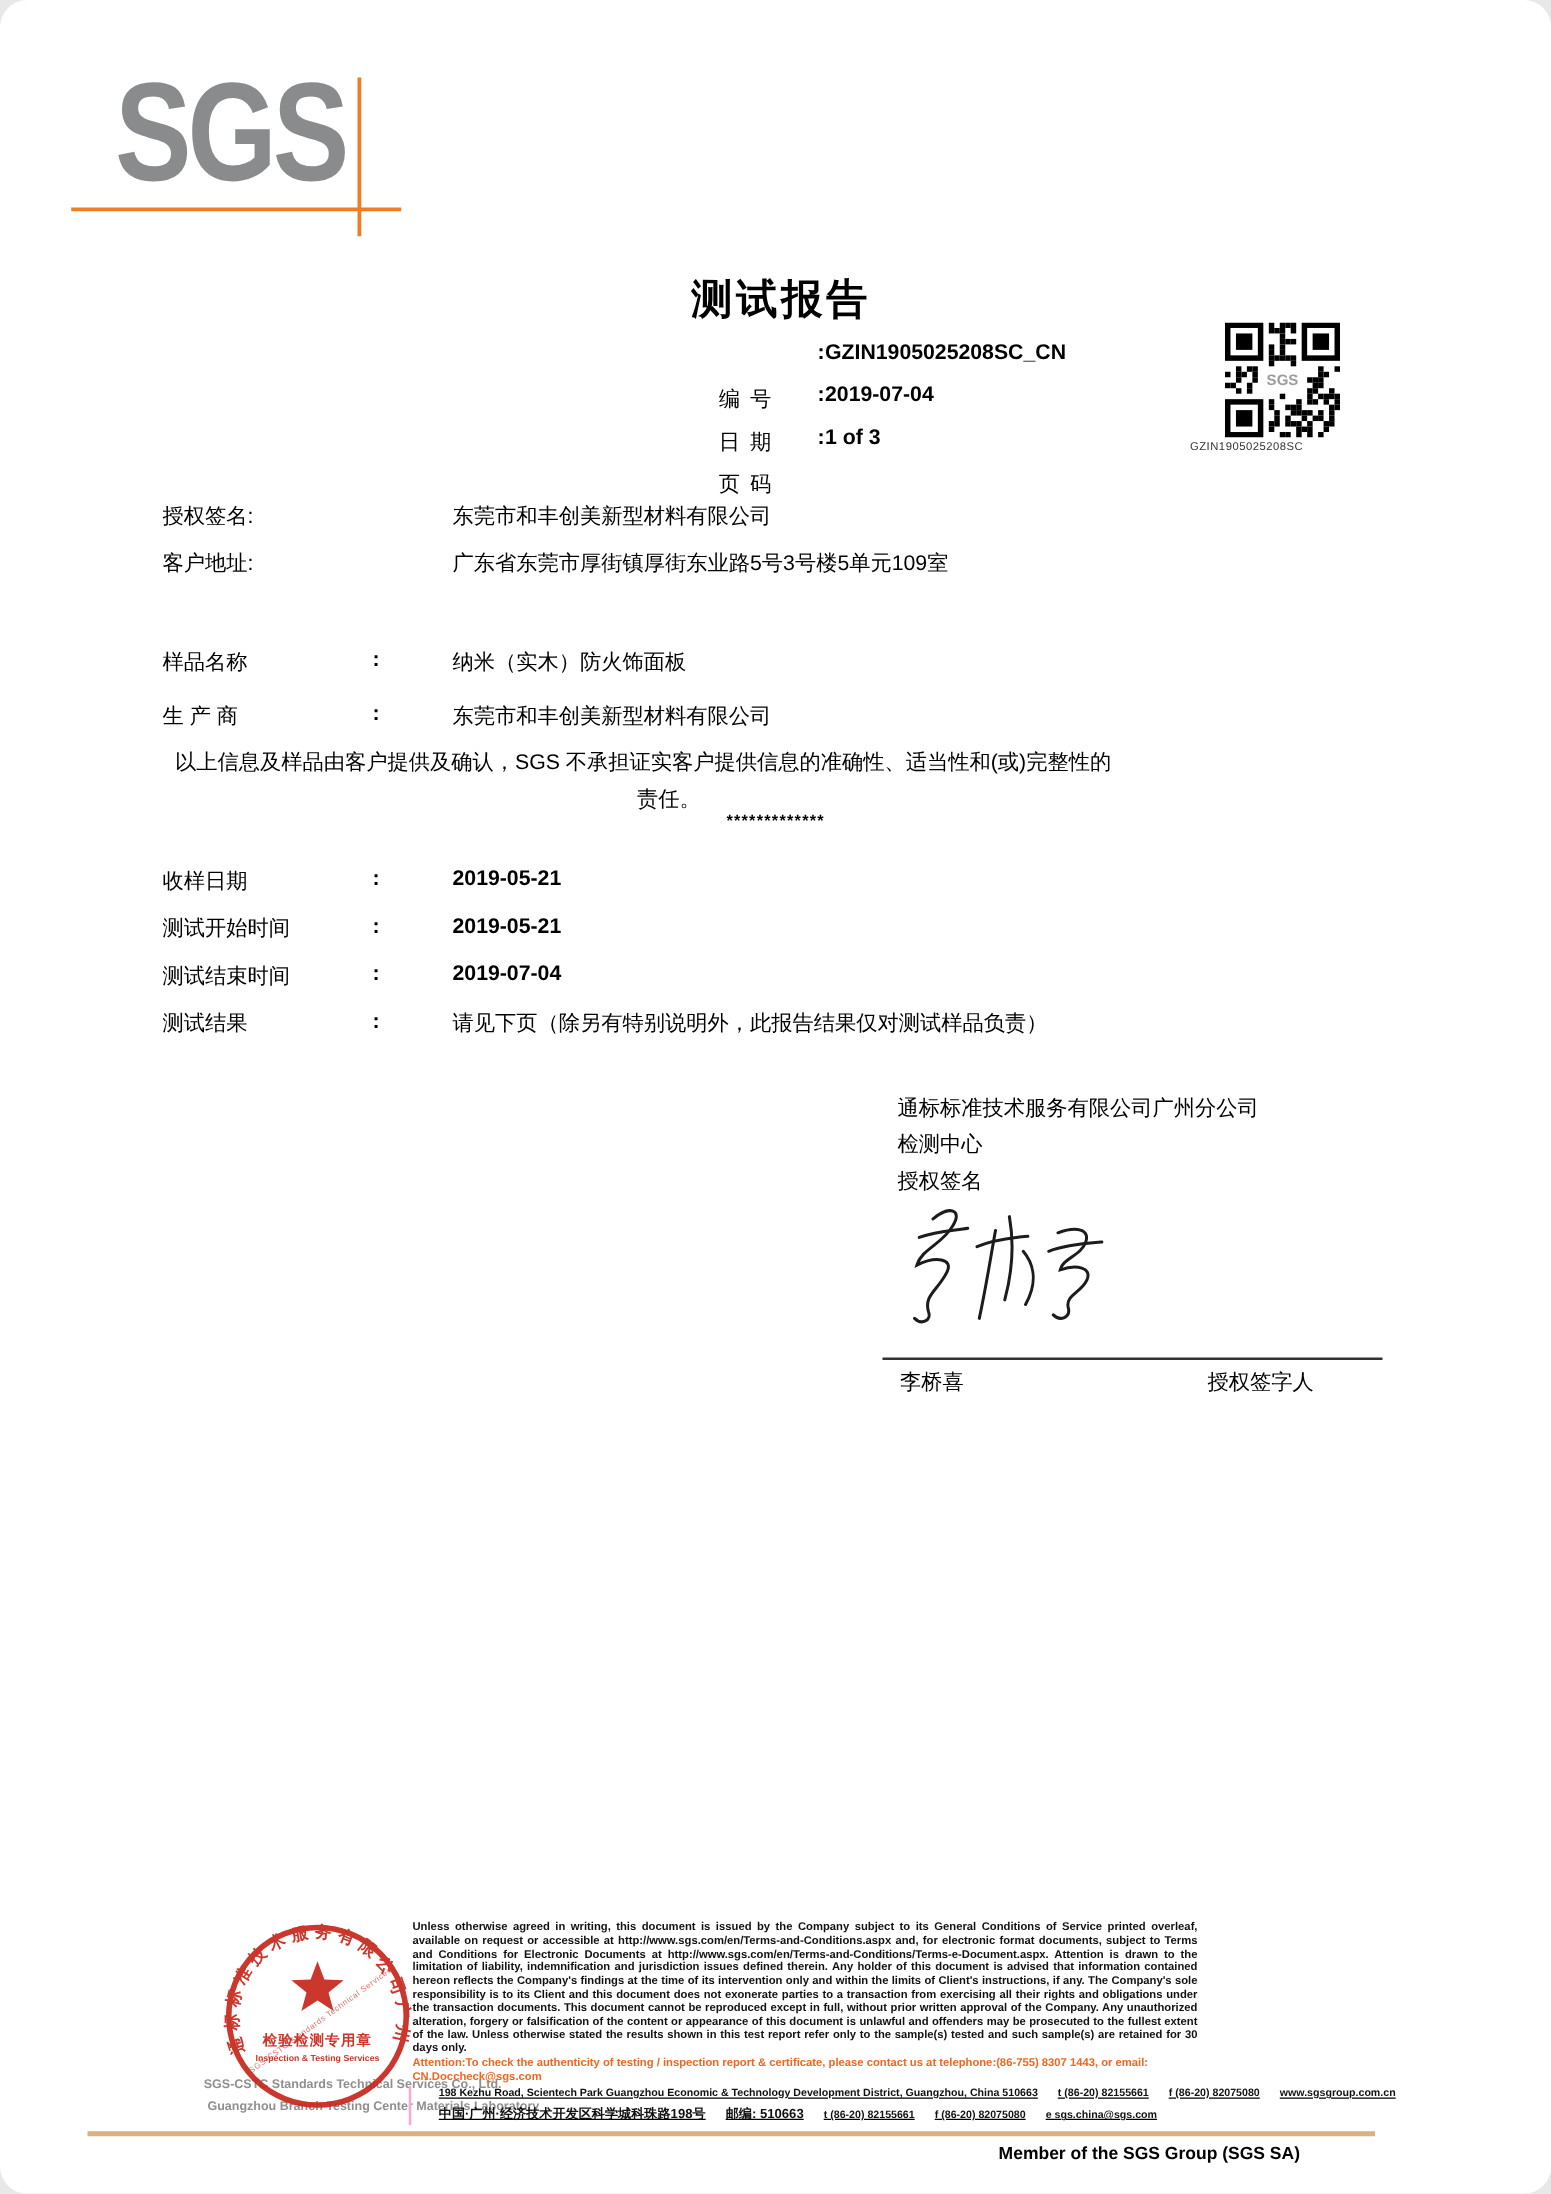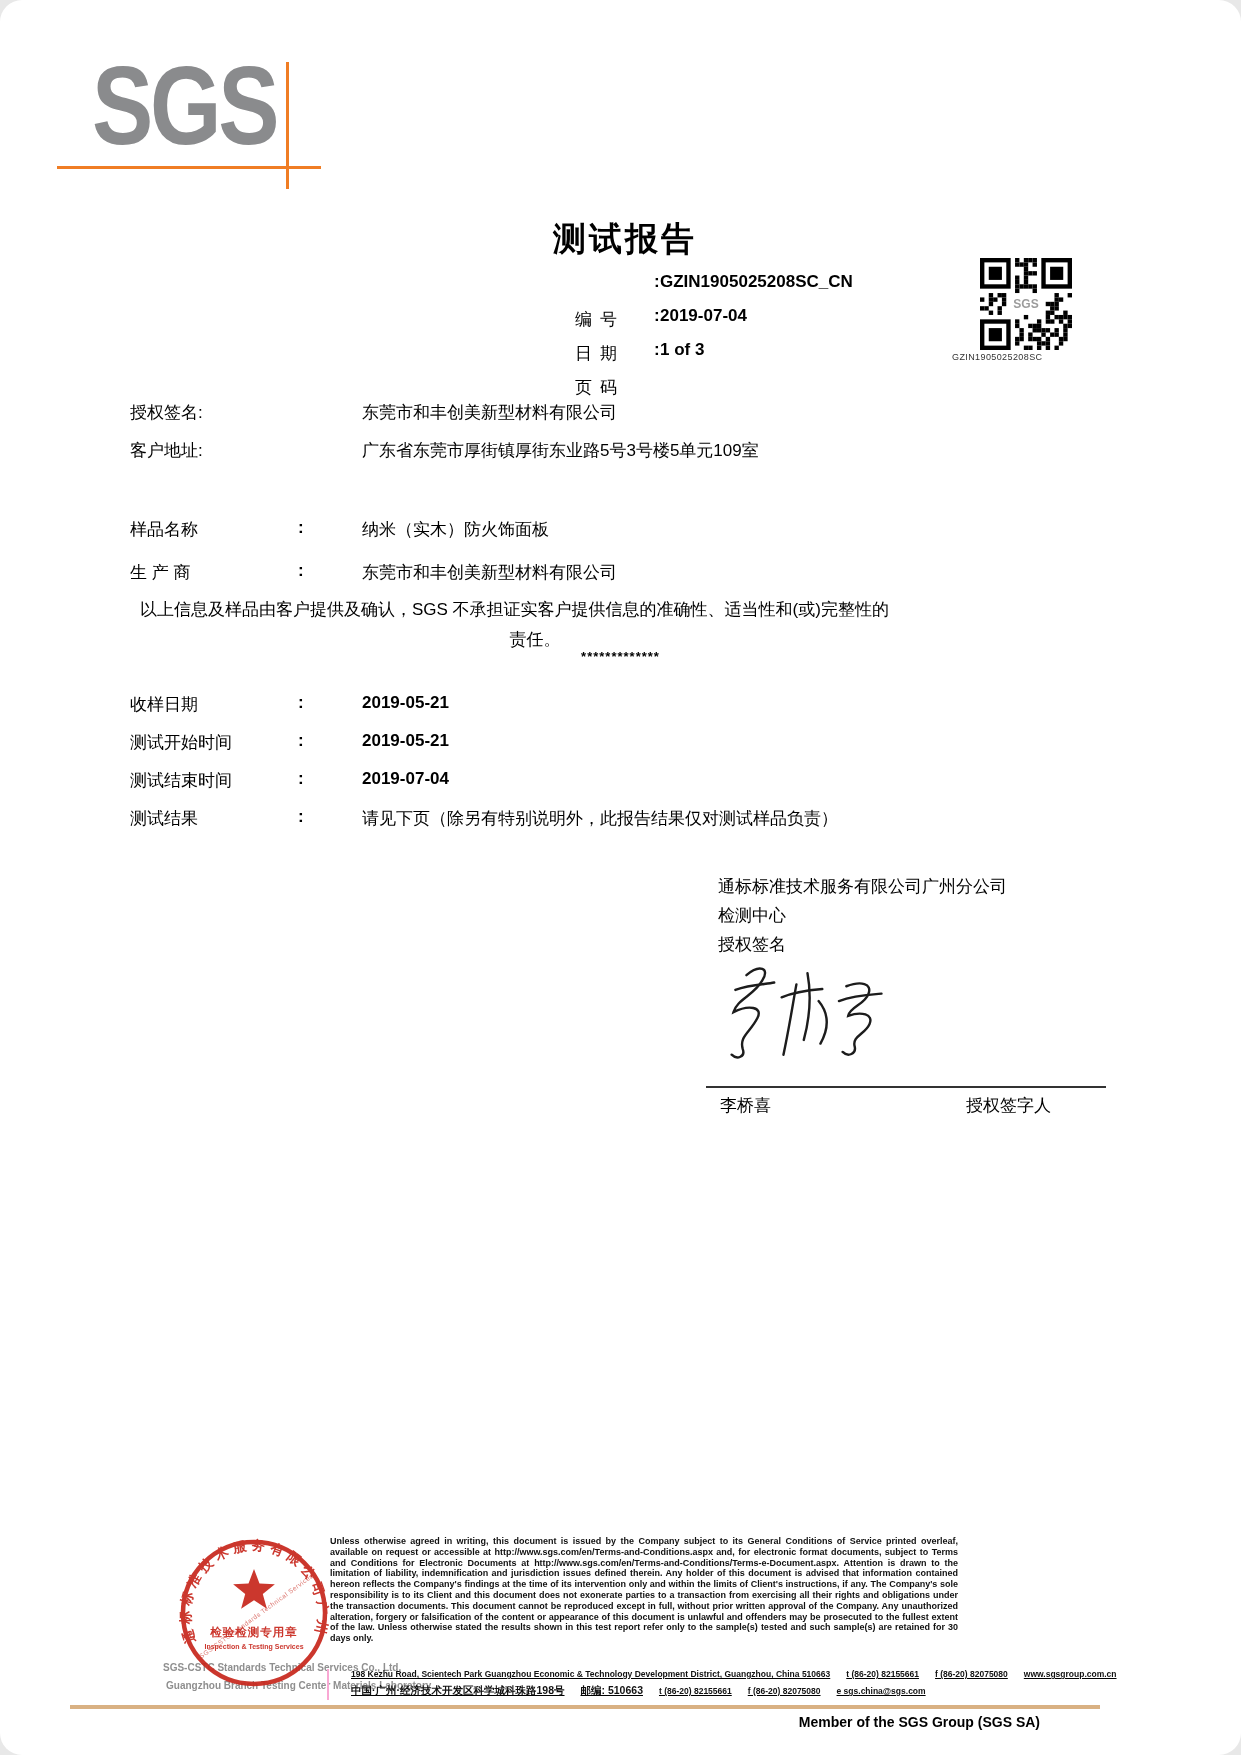--- a/index.html
+++ b/index.html
@@ -287,20 +287,21 @@
         <textPath href="#ringPath" startOffset="2">通标标准技术服务有限公司广州分公司</textPath>
       </text>
       <text x="80" y="86" font-size="6.5" fill="#c8281e" opacity="0.7" text-anchor="middle" transform="rotate(-36 80 80)" letter-spacing="0.5">SGS-CSTC Standards Technical Services</text>
       <polygon fill="#c8281e" points="80,36 85.5,50.5 100.9,51.2 88.8,60.9 92.9,75.8 80,67.3 67.1,75.8 71.2,60.9 59.1,51.2 74.5,50.5"></polygon>
       <text x="80" y="103" text-anchor="middle" font-size="11.5" font-weight="bold" fill="#c8281e" letter-spacing="1">检验检测专用章</text>
       <text x="80" y="116" text-anchor="middle" font-size="7" font-weight="bold" fill="#c8281e">Inspection &amp; Testing Services</text>
     </svg>
   </div>
 
   <div class="abs terms">Unless otherwise agreed in writing, this document is issued by the Company subject to its General Conditions of Service printed overleaf, available on request or accessible at http://www.sgs.com/en/Terms-and-Conditions.aspx and, for electronic format documents, subject to Terms and Conditions for Electronic Documents at http://www.sgs.com/en/Terms-and-Conditions/Terms-e-Document.aspx. Attention is drawn to the limitation of liability, indemnification and jurisdiction issues defined therein. Any holder of this document is advised that information contained hereon reflects the Company's findings at the time of its intervention only and within the limits of Client's instructions, if any. The Company's sole responsibility is to its Client and this document does not exonerate parties to a transaction from exercising all their rights and obligations under the transaction documents. This document cannot be reproduced except in full, without prior written approval of the Company. Any unauthorized alteration, forgery or falsification of the content or appearance of this document is unlawful and offenders may be prosecuted to the fullest extent of the law. Unless otherwise stated the results shown in this test report refer only to the sample(s) tested and such sample(s) are retained for 30 days only.</div>
+  <div class="abs attention">Attention:To check the authenticity of testing / inspection report &amp; certificate, please contact us at telephone:(86-755) 8307 1443, or email: CN.Doccheck@sgs.com</div>
 
   <div class="abs addr">
     <div class="addr-row r1">
       <span>198 Kezhu Road, Scientech Park Guangzhou Economic &amp; Technology Development District, Guangzhou, China 510663</span>
       <span>t (86-20) 82155661</span>
       <span>f (86-20) 82075080</span>
       <span>www.sgsgroup.com.cn</span>
     </div>
     <div class="addr-row r2">
       <span>中国·广州·经济技术开发区科学城科珠路198号</span>

